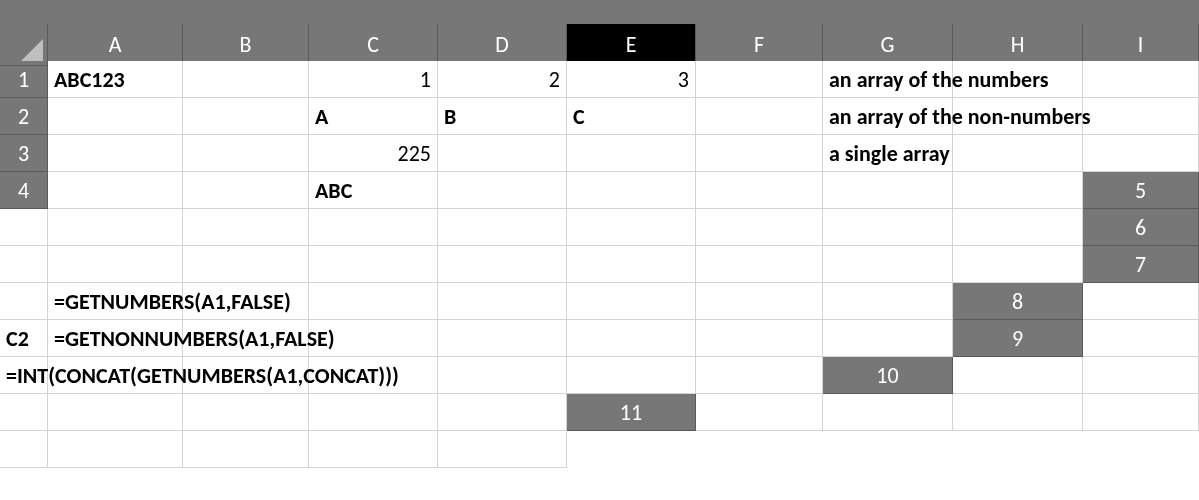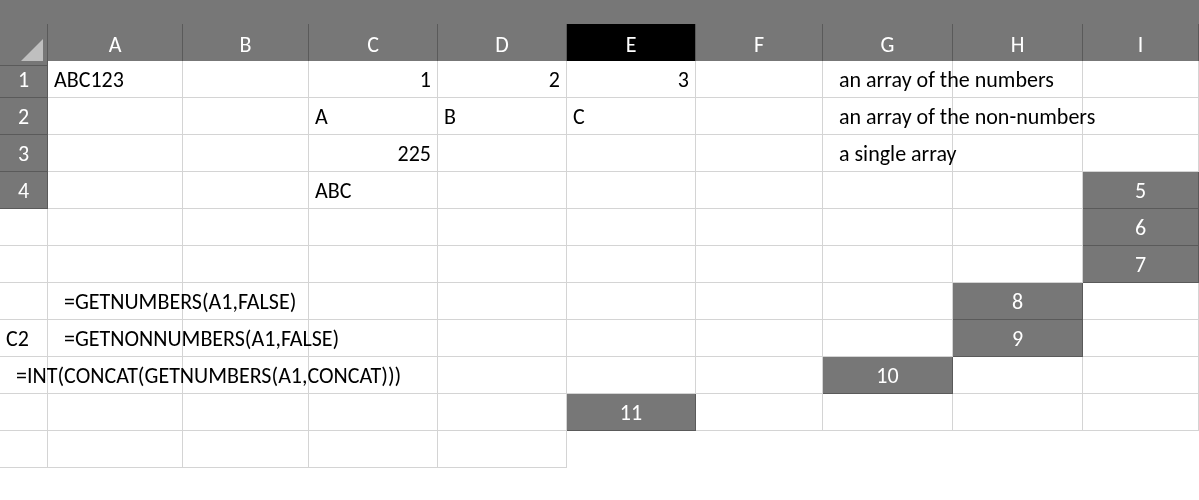--- a/index.html
+++ b/index.html
@@ -52,41 +52,41 @@
       display: flex;
       align-items: center;
       padding: 0 6px;
       font-size: 22px;
       color: #000000;
       white-space: nowrap;
       overflow: visible;
       position: relative;
     }
     .cell.num { justify-content: flex-end; }
-    .cell.txt { justify-content: flex-start; }
+    .cell.txt { justify-content: flex-start; font-weight: bold; }
     .corner {
       background: #777777;
       border-right: 1px solid #5a5a5a;
       border-bottom: 1px solid #5a5a5a;
       height: 42px;
       position: relative;
     }
     .corner::after {
       content: "";
       position: absolute;
       right: 4px;
       bottom: 4px;
       width: 0;
       height: 0;
       border-left: 22px solid transparent;
       border-bottom: 22px solid #bfbfbf;
     }
     .overflow {
       position: absolute;
-      left: 16px;
+      left: 6px;
       top: 50%;
       transform: translateY(-50%);
       white-space: nowrap;
       z-index: 2;
     }
     .col-hdr.selected-hdr {
       background: #000000;
       color: #ffffff;
     }
   </style>

